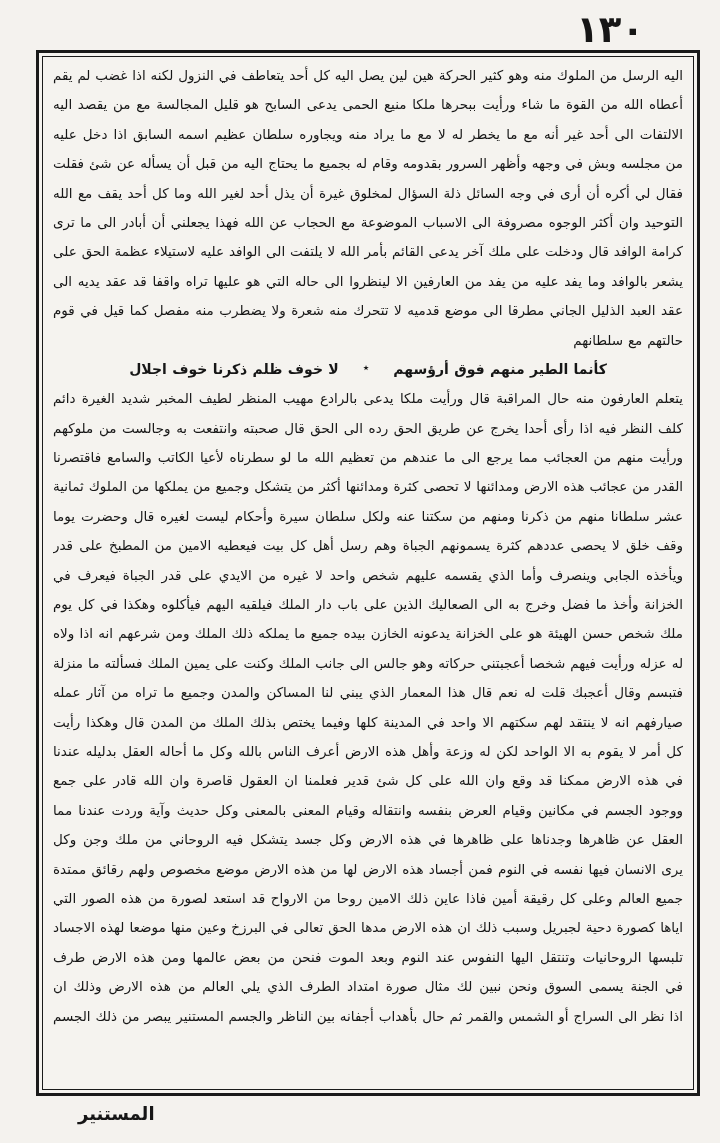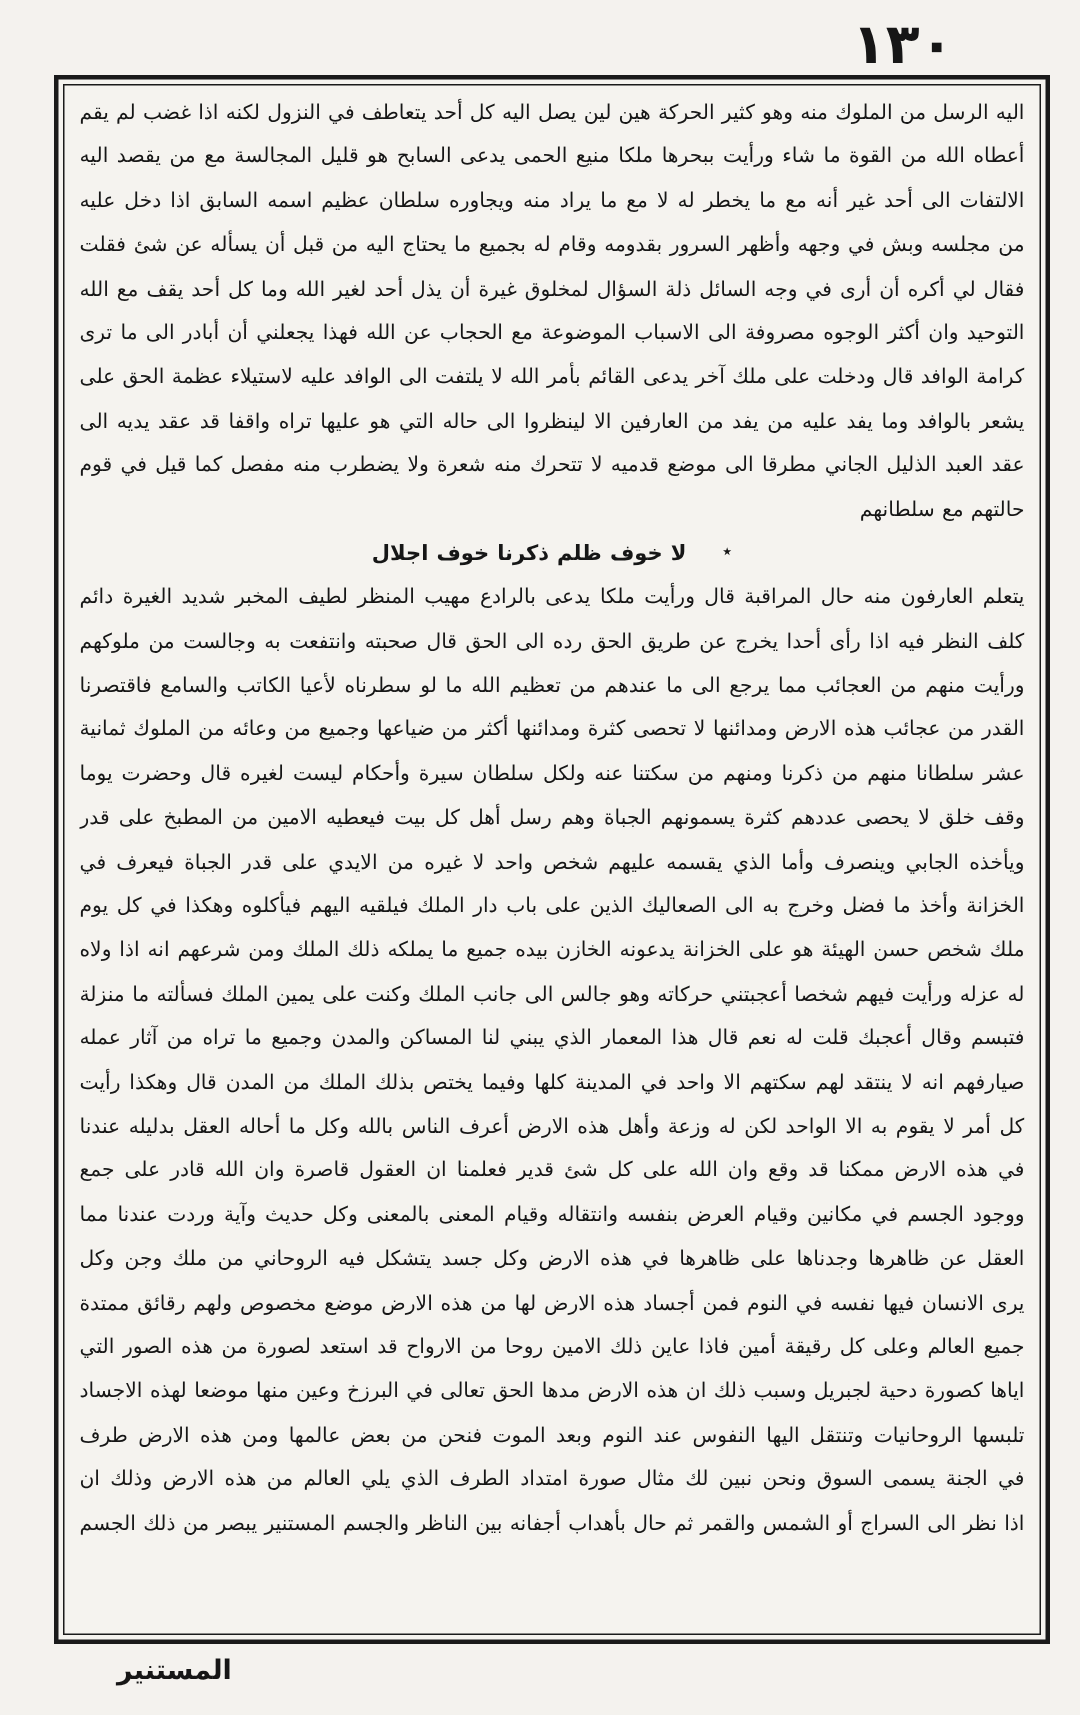--- a/index.html
+++ b/index.html
@@ -12,21 +12,21 @@
     position: relative;
     background: #f4f2ee;
     font-family: "DejaVu Sans", sans-serif;
     overflow: hidden;
   }
   .page-number {
     position: absolute;
     top: 8px;
     left: 568px;
     width: 76px;
-    text-align: left;
+    text-align: right;
     font-size: 37px;
     font-weight: bold;
     color: #161616;
     letter-spacing: 1px;
   }
   .frame {
     position: absolute;
     left: 36px;
     top: 50px;
     width: 664px;
@@ -97,27 +97,28 @@
           <div class="line">أعطاه الله من القوة ما شاء ورأيت ببحرها ملكا منيع الحمى يدعى السابح هو قليل المجالسة مع من يقصد اليه وما له ذلك</div>
           <div class="line">الالتفات الى أحد غير أنه مع ما يخطر له لا مع ما يراد منه ويجاوره سلطان عظيم اسمه السابق اذا دخل عليه الوافد قام اليه</div>
           <div class="line">من مجلسه وبش في وجهه وأظهر السرور بقدومه وقام له بجميع ما يحتاج اليه من قبل أن يسأله عن شئ فقلت له في ذلك</div>
           <div class="line">فقال لي أكره أن أرى في وجه السائل ذلة السؤال لمخلوق غيرة أن يذل أحد لغير الله وما كل أحد يقف مع الله على قدم</div>
           <div class="line">التوحيد وان أكثر الوجوه مصروفة الى الاسباب الموضوعة مع الحجاب عن الله فهذا يجعلني أن أبادر الى ما ترى من</div>
           <div class="line">كرامة الوافد قال ودخلت على ملك آخر يدعى القائم بأمر الله لا يلتفت الى الوافد عليه لاستيلاء عظمة الحق على قلبه فلا</div>
           <div class="line">يشعر بالوافد وما يفد عليه من يفد من العارفين الا لينظروا الى حاله التي هو عليها تراه واقفا قد عقد يديه الى صدره</div>
           <div class="line">عقد العبد الذليل الجاني مطرقا الى موضع قدميه لا تتحرك منه شعرة ولا يضطرب منه مفصل كما قيل في قوم هذه</div>
           <div class="line para-end">حالتهم مع سلطانهم</div>
           <div class="line verse">
+            <span>كأنما الطير منهم فوق أرؤسهم</span>
             <span class="star">٭</span>
             <span>لا خوف ظلم ذكرنا خوف اجلال</span>
           </div>
           <div class="line">يتعلم العارفون منه حال المراقبة قال ورأيت ملكا يدعى بالرادع مهيب المنظر لطيف المخبر شديد الغيرة دائم الفكرة فيها</div>
           <div class="line">كلف النظر فيه اذا رأى أحدا يخرج عن طريق الحق رده الى الحق قال صحبته وانتفعت به وجالست من ملوكهم كثيرا</div>
           <div class="line">ورأيت منهم من العجائب مما يرجع الى ما عندهم من تعظيم الله ما لو سطرناه لأعيا الكاتب والسامع فاقتصرنا على هذا</div>
-          <div class="line">القدر من عجائب هذه الارض ومدائنها لا تحصى كثرة ومدائنها أكثر من ضياعها وجميع من وعائه من الملوك ثمانية</div>
+          <div class="line">القدر من عجائب هذه الارض ومدائنها لا تحصى كثرة ومدائنها أكثر من يتشكل وجميع من يملكها من الملوك ثمانية</div>
           <div class="line">عشر سلطانا منهم من ذكرنا ومنهم من سكتنا عنه ولكل سلطان سيرة وأحكام ليست لغيره قال وحضرت يوما في</div>
           <div class="line">وقف خلق لا يحصى عددهم كثرة يسمونهم الجباة وهم رسل أهل كل بيت فيعطيه الامين من المطبخ على قدر عائلته</div>
           <div class="line">ويأخذه الجابي وينصرف وأما الذي يقسمه عليهم شخص واحد لا غيره من الايدي على قدر الجباة فيعرف في الزمن</div>
           <div class="line">الخزانة وأخذ ما فضل وخرج به الى الصعاليك الذين على باب دار الملك فيلقيه اليهم فيأكلوه وهكذا في كل يوم ولكل</div>
           <div class="line">ملك شخص حسن الهيئة هو على الخزانة يدعونه الخازن بيده جميع ما يملكه ذلك الملك ومن شرعهم انه اذا ولاه ليس</div>
           <div class="line">له عزله ورأيت فيهم شخصا أعجبتني حركاته وهو جالس الى جانب الملك وكنت على يمين الملك فسألته ما منزلة هذا عندكم</div>
           <div class="line">فتبسم وقال أعجبك قلت له نعم قال هذا المعمار الذي يبني لنا المساكن والمدن وجميع ما تراه من آثار عمله ورأيت في سوق</div>
           <div class="line">صيارفهم انه لا ينتقد لهم سكتهم الا واحد في المدينة كلها وفيما يختص بذلك الملك من المدن قال وهكذا رأيت سيرتهم في</div>
           <div class="line">كل أمر لا يقوم به الا الواحد لكن له وزعة وأهل هذه الارض أعرف الناس بالله وكل ما أحاله العقل بدليله عندنا وجدناه</div>
           <div class="line">في هذه الارض ممكنا قد وقع وان الله على كل شئ قدير فعلمنا ان العقول قاصرة وان الله قادر على جمع الضدين</div>

